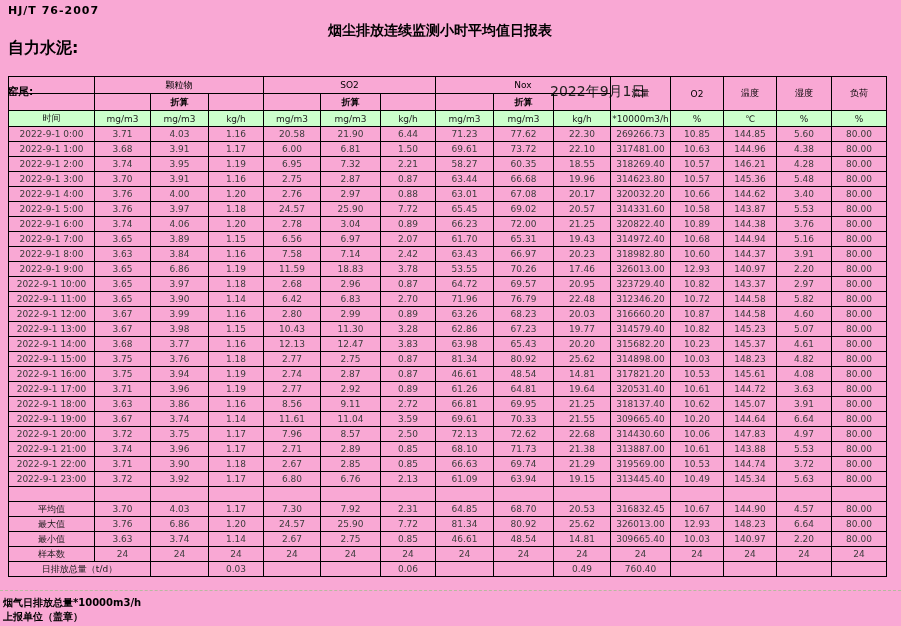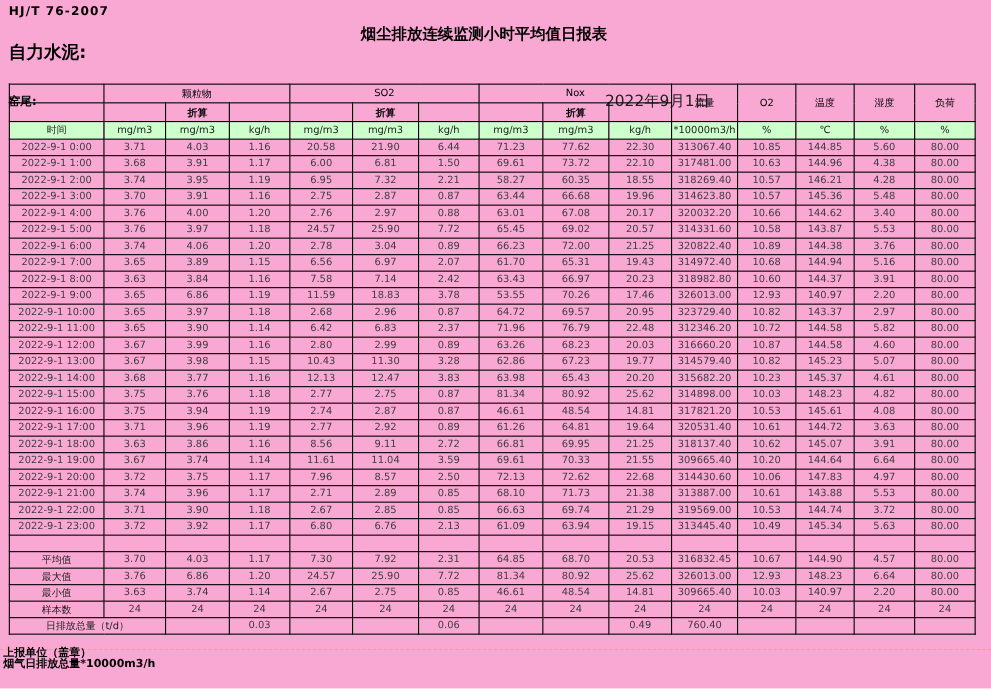--- a/index.html
+++ b/index.html
@@ -20,21 +20,21 @@
   tr.h2 td{font-weight:bold;}
   tr.h3 td{height:15px;background:var(--green);color:#1a1a1a;}
   tr.data-row td{height:14px;}
   tr.empty-row td{height:14px;}
   tr.summary-row td{height:14px;}
   tr.summary-row td.row-label{color:#1a1a1a;margin-left:16px;}
   td.left{text-align:left;padding-left:3px;}
 
   .pagebreak{position:absolute;left:0;top:590px;width:901px;border-top:1px dashed #b8b8a0;}
   .footer-line1{position:absolute;left:3px;top:596px;font-size:10px;font-weight:bold;color:#000;}
-  .footer-line2a{position:absolute;left:3px;top:586px;font-size:10px;font-weight:bold;color:#000;}
+  .footer-line2a{position:absolute;left:3px;top:610px;font-size:10px;font-weight:bold;color:#000;}
   .footer-line2b{position:absolute;left:200px;top:610px;font-size:10px;font-weight:bold;color:#000;margin-top:26px;}
 </style>
 </head>
 <body>
 
 <div class="page">
 
   <div class="doc-code">HJ/T  76-2007</div>
   <div class="title">烟尘排放连续监测小时平均值日报表</div>
   <div class="company">自力水泥:</div>
@@ -106,21 +106,21 @@
           <td>2022-9-1 0:00</td>
           <td>3.71</td>
           <td>4.03</td>
           <td>1.16</td>
           <td>20.58</td>
           <td>21.90</td>
           <td>6.44</td>
           <td>71.23</td>
           <td>77.62</td>
           <td>22.30</td>
-          <td>313067.40</td>
+          <td>269266.73</td>
           <td>10.85</td>
           <td>144.85</td>
           <td>5.60</td>
           <td>80.00</td>
         </tr>
         <tr class="data-row">
           <td>2022-9-1 1:00</td>
           <td>3.68</td>
           <td>3.91</td>
           <td>1.17</td>
@@ -289,21 +289,21 @@
           <td>2.97</td>
           <td>80.00</td>
         </tr>
         <tr class="data-row">
           <td>2022-9-1 11:00</td>
           <td>3.65</td>
           <td>3.90</td>
           <td>1.14</td>
           <td>6.42</td>
           <td>6.83</td>
-          <td>2.37</td>
+          <td>2.70</td>
           <td>71.96</td>
           <td>76.79</td>
           <td>22.48</td>
           <td>312346.20</td>
           <td>10.72</td>
           <td>144.58</td>
           <td>5.82</td>
           <td>80.00</td>
         </tr>
         <tr class="data-row">

